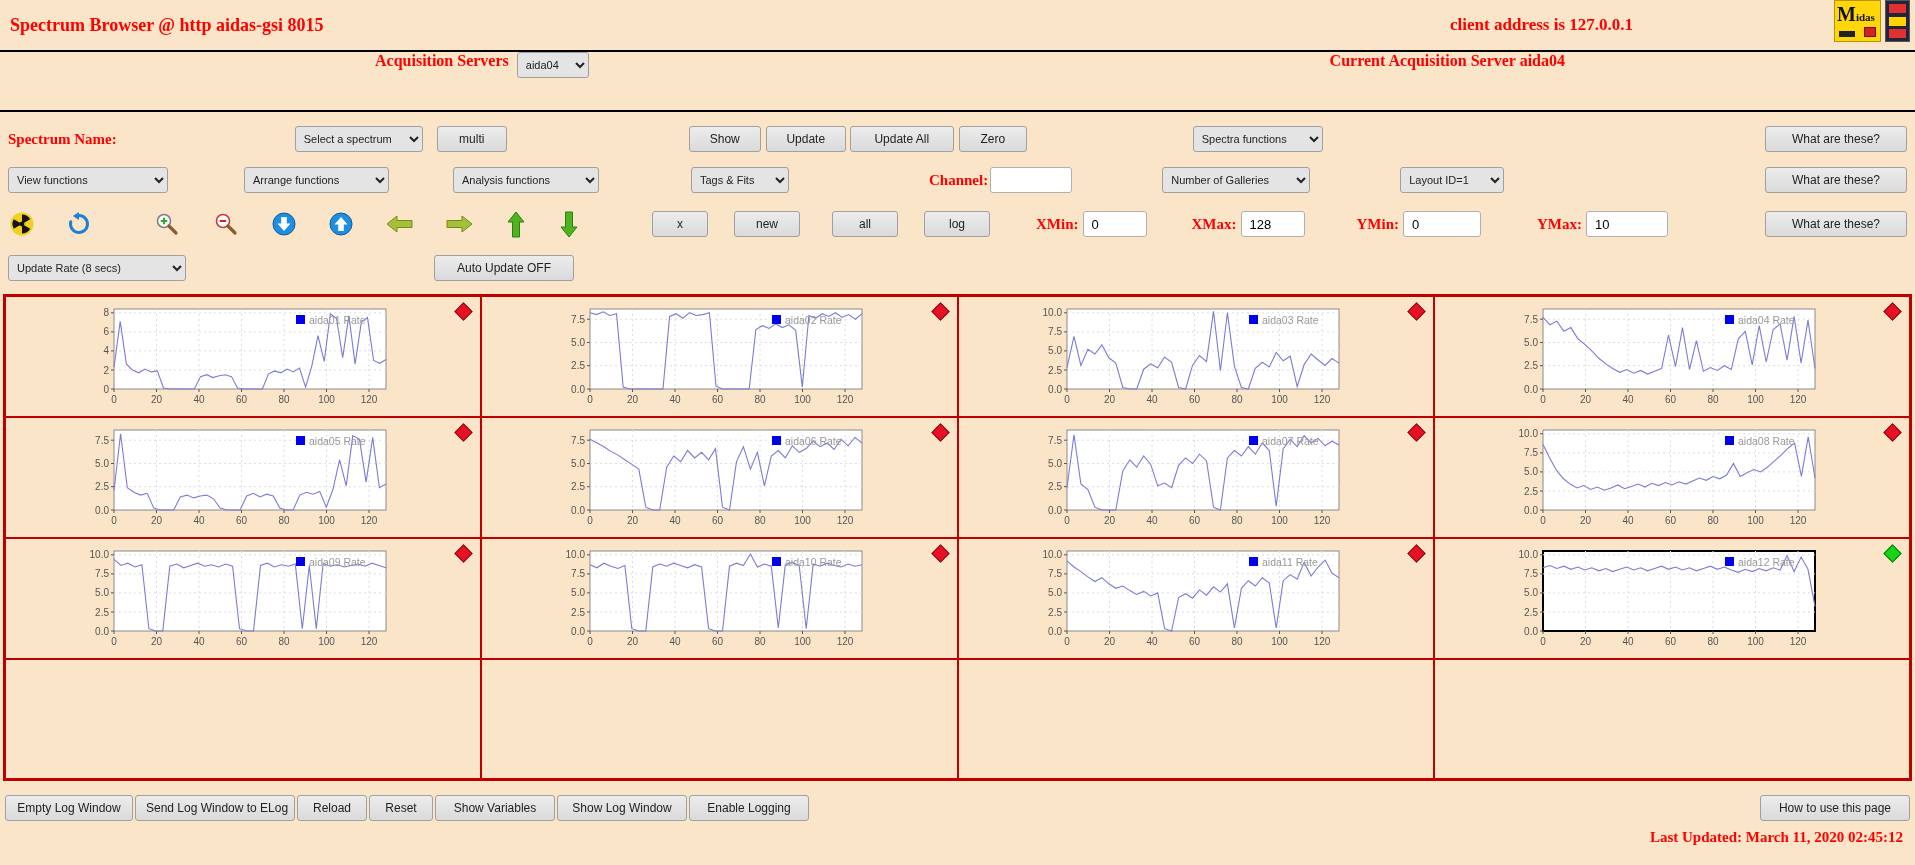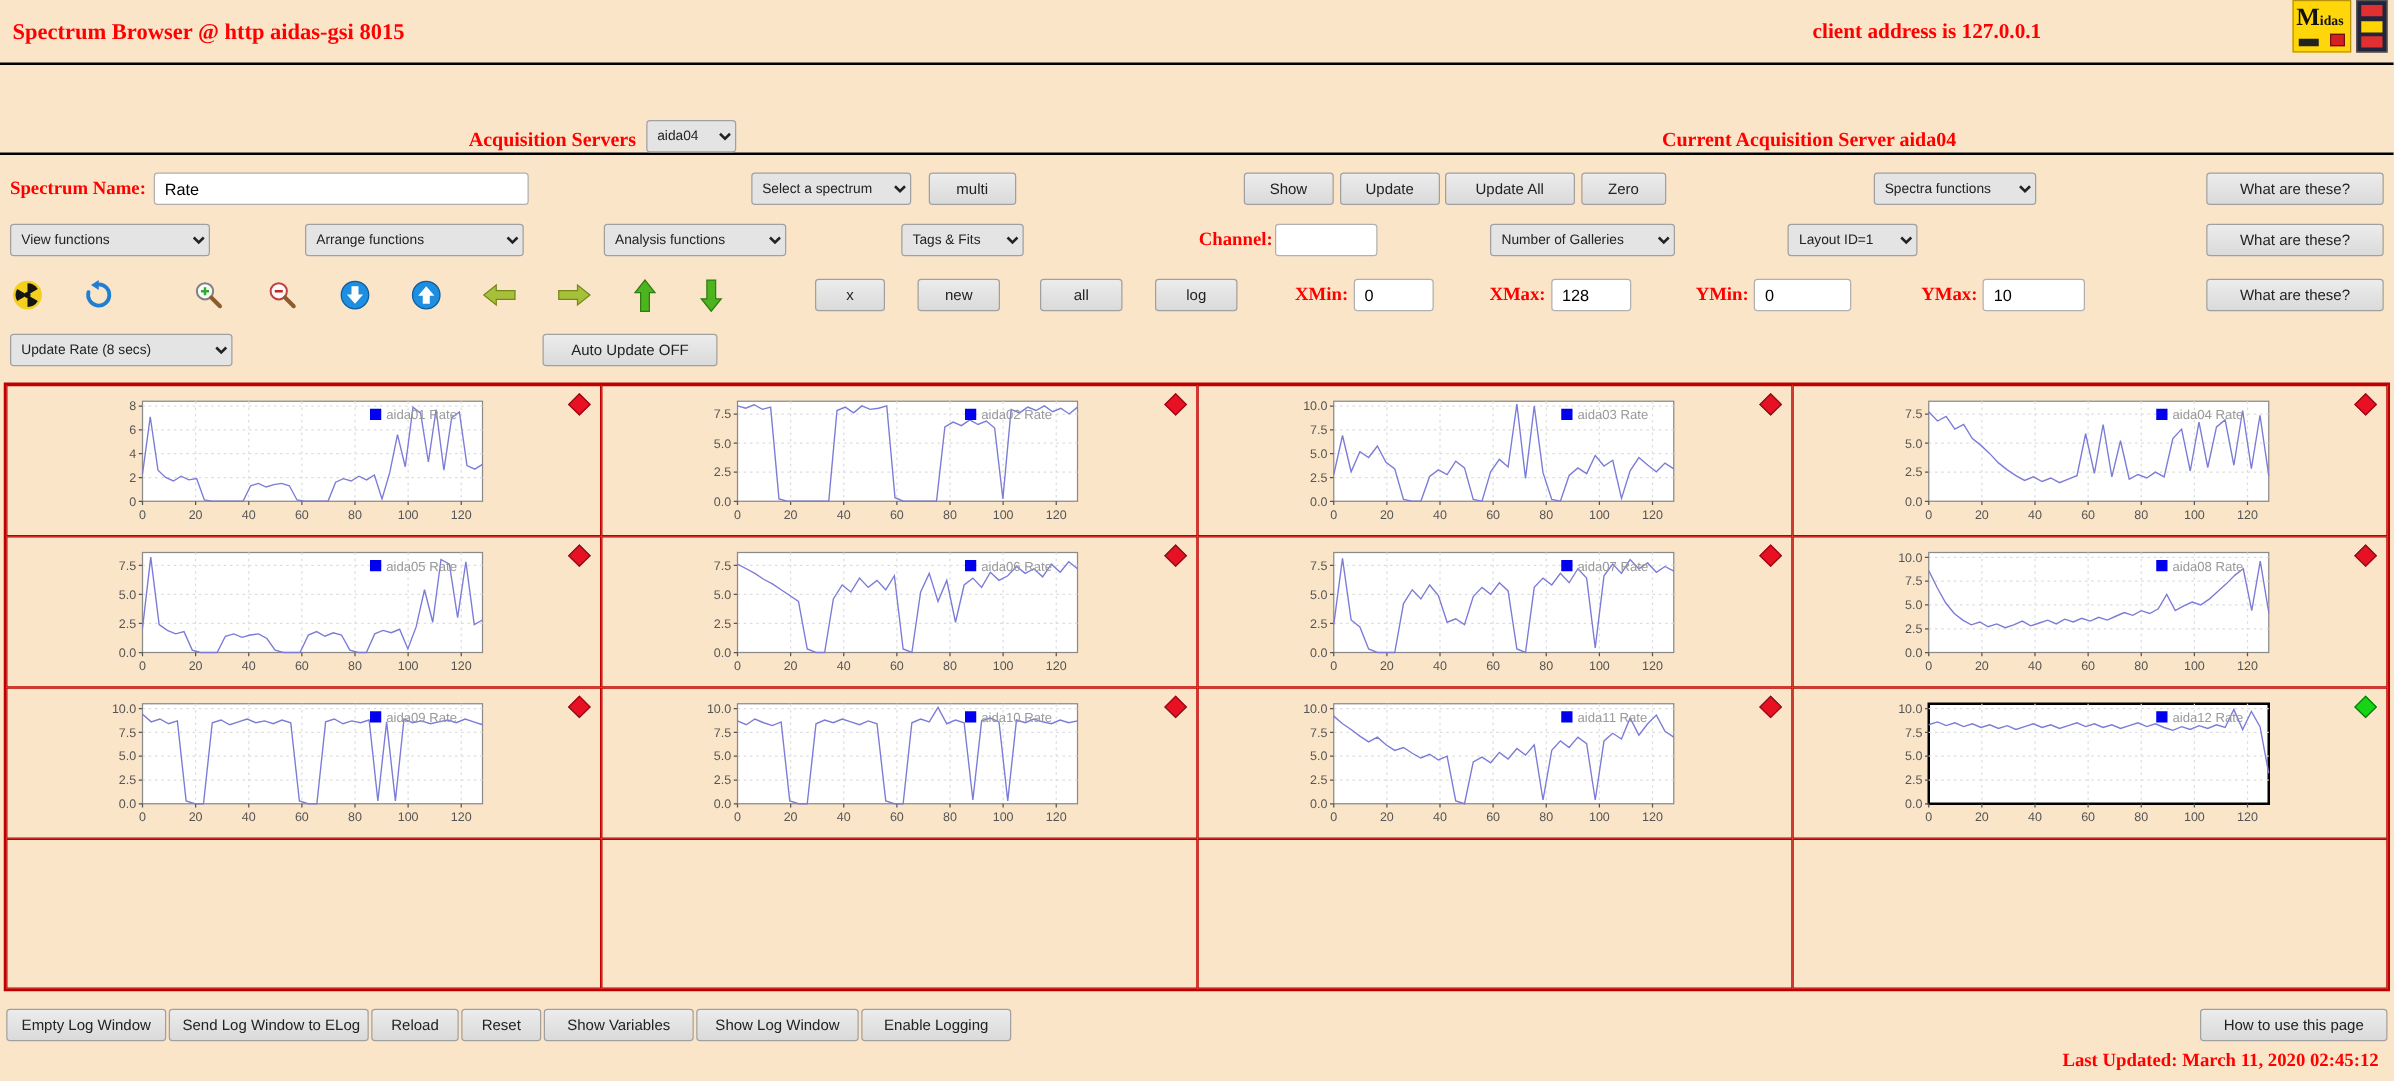--- a/index.html
+++ b/index.html
@@ -16,21 +16,21 @@
   .midas-logo { width: 47px; height: 42px; background: #ffd60a; border: 1px solid #b9920b; position: relative;
     font-family: "Liberation Serif", serif; color: #111; padding: 2px 2px; }
   .midas-logo .m1 { font-size: 20px; font-weight: bold; }
   .midas-logo .m2 { font-size: 11px; font-weight: bold; }
   .midas-logo .redsq { position: absolute; right: 4px; bottom: 4px; width: 12px; height: 10px; background: #d42020; border:1px solid #701010;}
   .midas-logo .blksq { position: absolute; left: 4px; bottom: 4px; width: 16px; height: 6px; background: #222; }
   .mini-logo { width: 25px; height: 42px; background: #23233b; border: 1px solid #555; display: flex; flex-direction: column; justify-content: space-between; padding: 3px 3px; }
   .mini-logo .stripe { height: 9px; width: 100%; }
   .s1 { background: #e03030; } .s2 { background: #ffd400; } .s3 { background: #e03030; }
   hr.black { border: none; border-top: 2px solid #000; margin: 0; }
-  .server-row { height: 70px; display: flex; align-items: flex-end; }
+  .server-row { height: 58px; display: flex; align-items: flex-start; }
   .server-label { margin-left: 375px; font-size: 16px; }
   .current { margin-left: auto; margin-right: 350px; font-size: 16px; }
   .row { display: flex; align-items: center; padding: 0 8px; }
   .row-spectrum { margin-top: 8px; height: 38px; }
   .row-functions { margin-top: 4px; height: 36px; }
   .row-icons { margin-top: 6px; height: 40px; }
   .row-update { margin-top: 8px; height: 32px; }
   .rlabel { font-family: "Liberation Serif", serif; color: #f00; font-weight: bold; font-size: 15px; white-space: nowrap; }
   .btn {
     background: linear-gradient(#ececec, #dadada); border: 1px solid #a0a0a0; border-radius: 3px;
@@ -79,40 +79,39 @@
   <span class="server-label">Acquisition Servers</span>
   <select class="sel" style="margin-left:8px;width:72px;">
     <option>aida04</option>
   </select>
   <span class="current">Current Acquisition Server aida04</span>
 </div>
 <hr class="black">
 
 <div class="row row-spectrum">
   <span class="rlabel">Spectrum Name:</span>
-  <input class="inp" style="margin-left: 6px; width: 300px;" value="Rate">
   <select class="sel" style="margin-left:178px;width:128px;">
     <option>Select a spectrum</option>
   </select>
   <button class="btn" style="margin-left:14px;width:70px;">multi</button>
   <button class="btn" style="margin-left:182px;width:72px;">Show</button>
   <button class="btn" style="margin-left:5px;width:80px;">Update</button>
   <button class="btn" style="margin-left:4px;width:104px;">Update All</button>
   <button class="btn" style="margin-left:5px;width:68px;">Zero</button>
   <select class="sel" style="margin-left:166px;width:130px;">
     <option>Spectra functions</option>
   </select>
   <button class="btn help-btn">What are these?</button>
 </div>
 
 <div class="row row-functions">
   <select class="sel" style="width:160px;">
     <option>View functions</option>
   </select>
-  <select class="sel" style="margin-left:76px;width:175px;">
+  <select class="sel" style="margin-left:76px;width:145px;">
     <option>Arrange functions</option>
   </select>
   <select class="sel" style="margin-left:64px;width:146px;">
     <option>Analysis functions</option>
   </select>
   <select class="sel" style="margin-left:92px;width:98px;">
     <option>Tags &amp; Fits</option>
   </select>
   <span class="rlabel" style="margin-left:140px;">Channel:</span>
   <input class="inp" style="margin-left: 2px; width: 82px;" value="">

